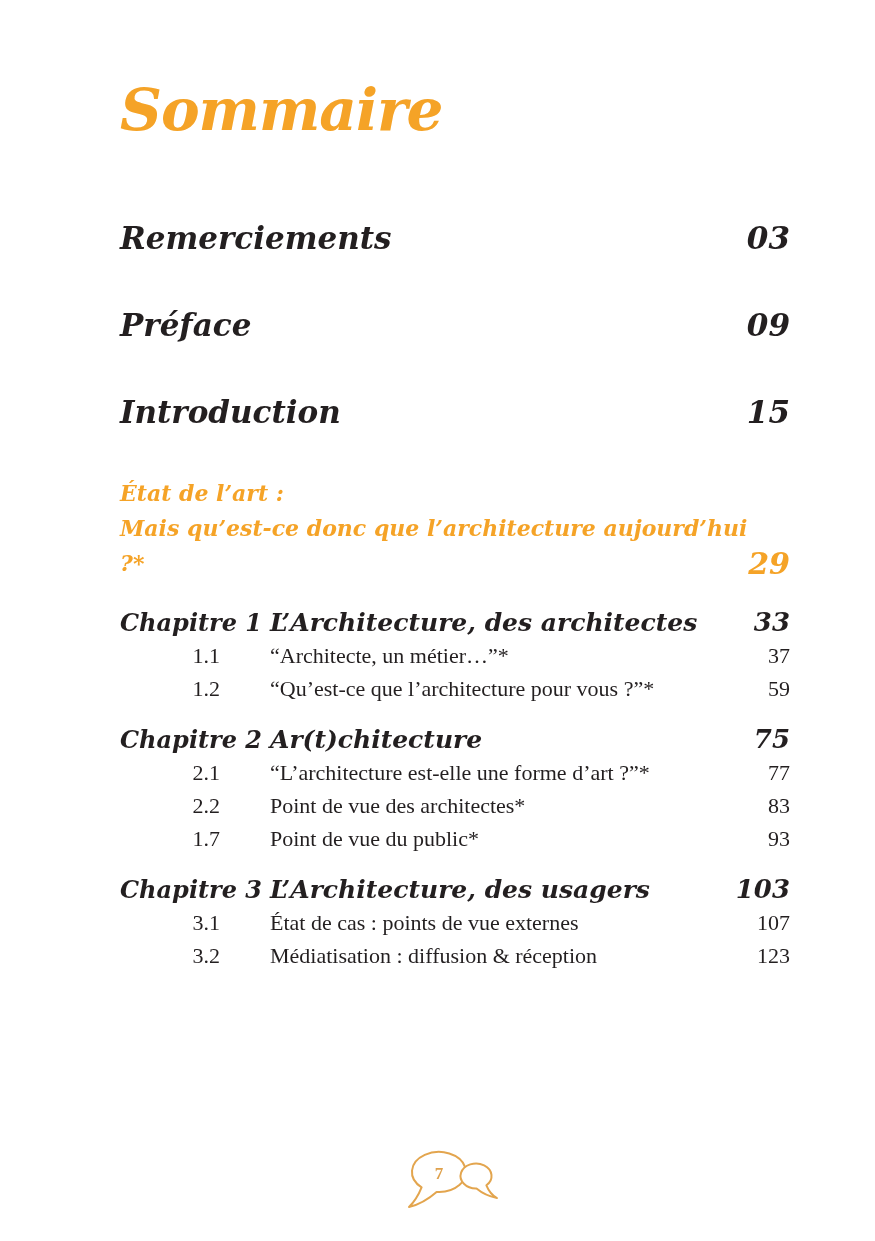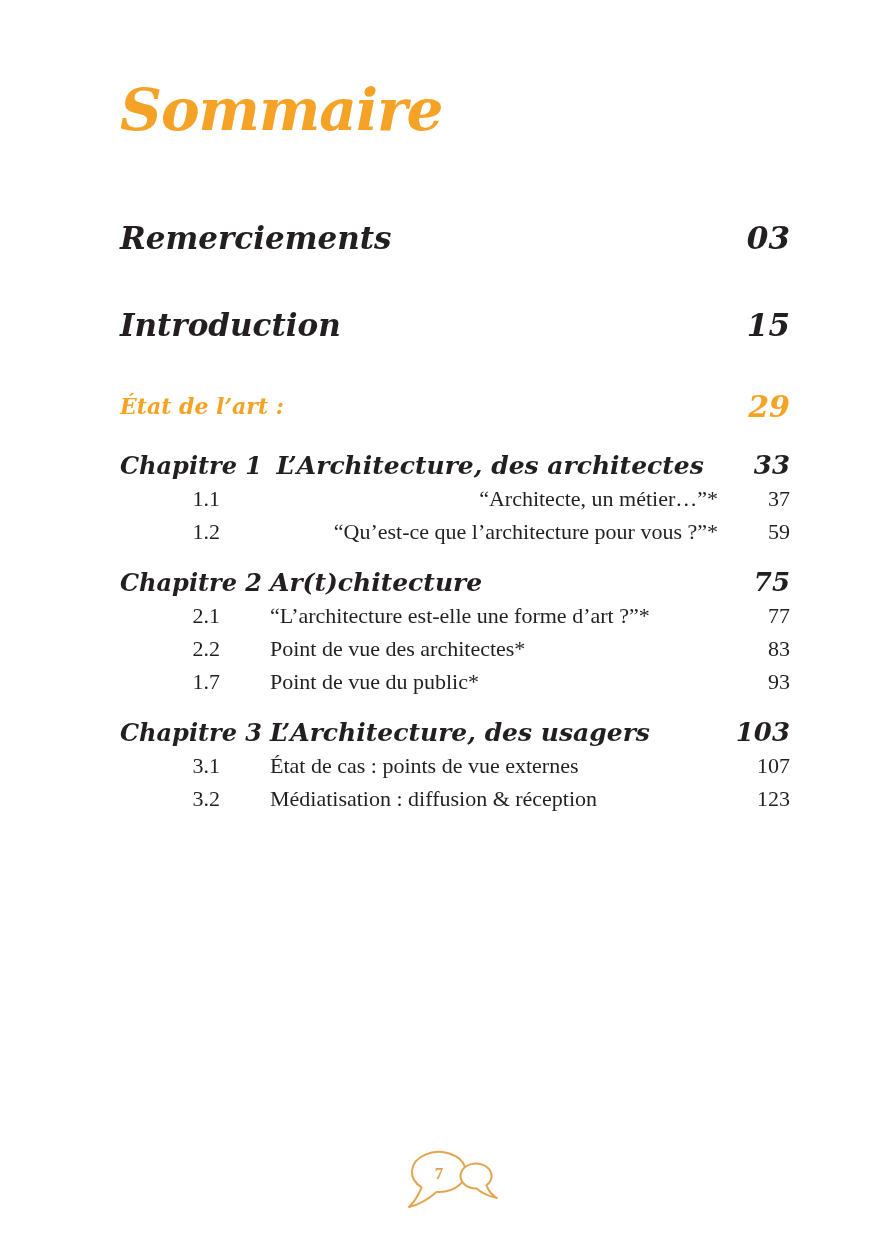--- a/index.html
+++ b/index.html
@@ -59,21 +59,21 @@
     font-family: "DejaVu Serif", serif;
     font-style: italic;
     font-weight: bold;
   }
   .part-heading .part-lines { font-size: 22px; line-height: 35px; }
   .part-heading .part-page  { font-size: 30px; line-height: 35px; }
 
   
   .chapters { margin-top: 25px; }
   .chapter { margin-top: 18px; }
-  .chapter:first-child { margin-top: 0; text-align: right; }
+  .chapter:first-child { margin-top: 0; }
 
   .ch-row {
     display: grid;
     grid-template-columns: 100px 1fr auto;
     column-gap: 50px;
     align-items: baseline;
     line-height: 33px;
   }
 
   .ch-header .ch-label,
@@ -127,28 +127,33 @@
   <div class="content">
 
     <div class="doc-title">Sommaire</div>
 
     <div class="front-matter">
       <div class="fm-row">
         <span>Remerciements</span>
         <span>03</span>
       </div>
       <div class="fm-row">
+        <span>Préface</span>
+        <span>09</span>
+      </div>
+      <div class="fm-row">
         <span>Introduction</span>
         <span>15</span>
       </div>
     </div>
 
     <div class="part-heading">
       <div class="part-lines">
         <div>État de l’art :</div>
+        <div>Mais qu’est-ce donc que l’architecture aujourd’hui ?*</div>
       </div>
       <div class="part-page">29</div>
     </div>
 
     <div class="chapters">
 
       <div class="chapter">
         <div class="ch-row ch-header">
           <span class="ch-label">Chapitre 1</span>
           <span class="ch-title">L’Architecture, des architectes</span>

